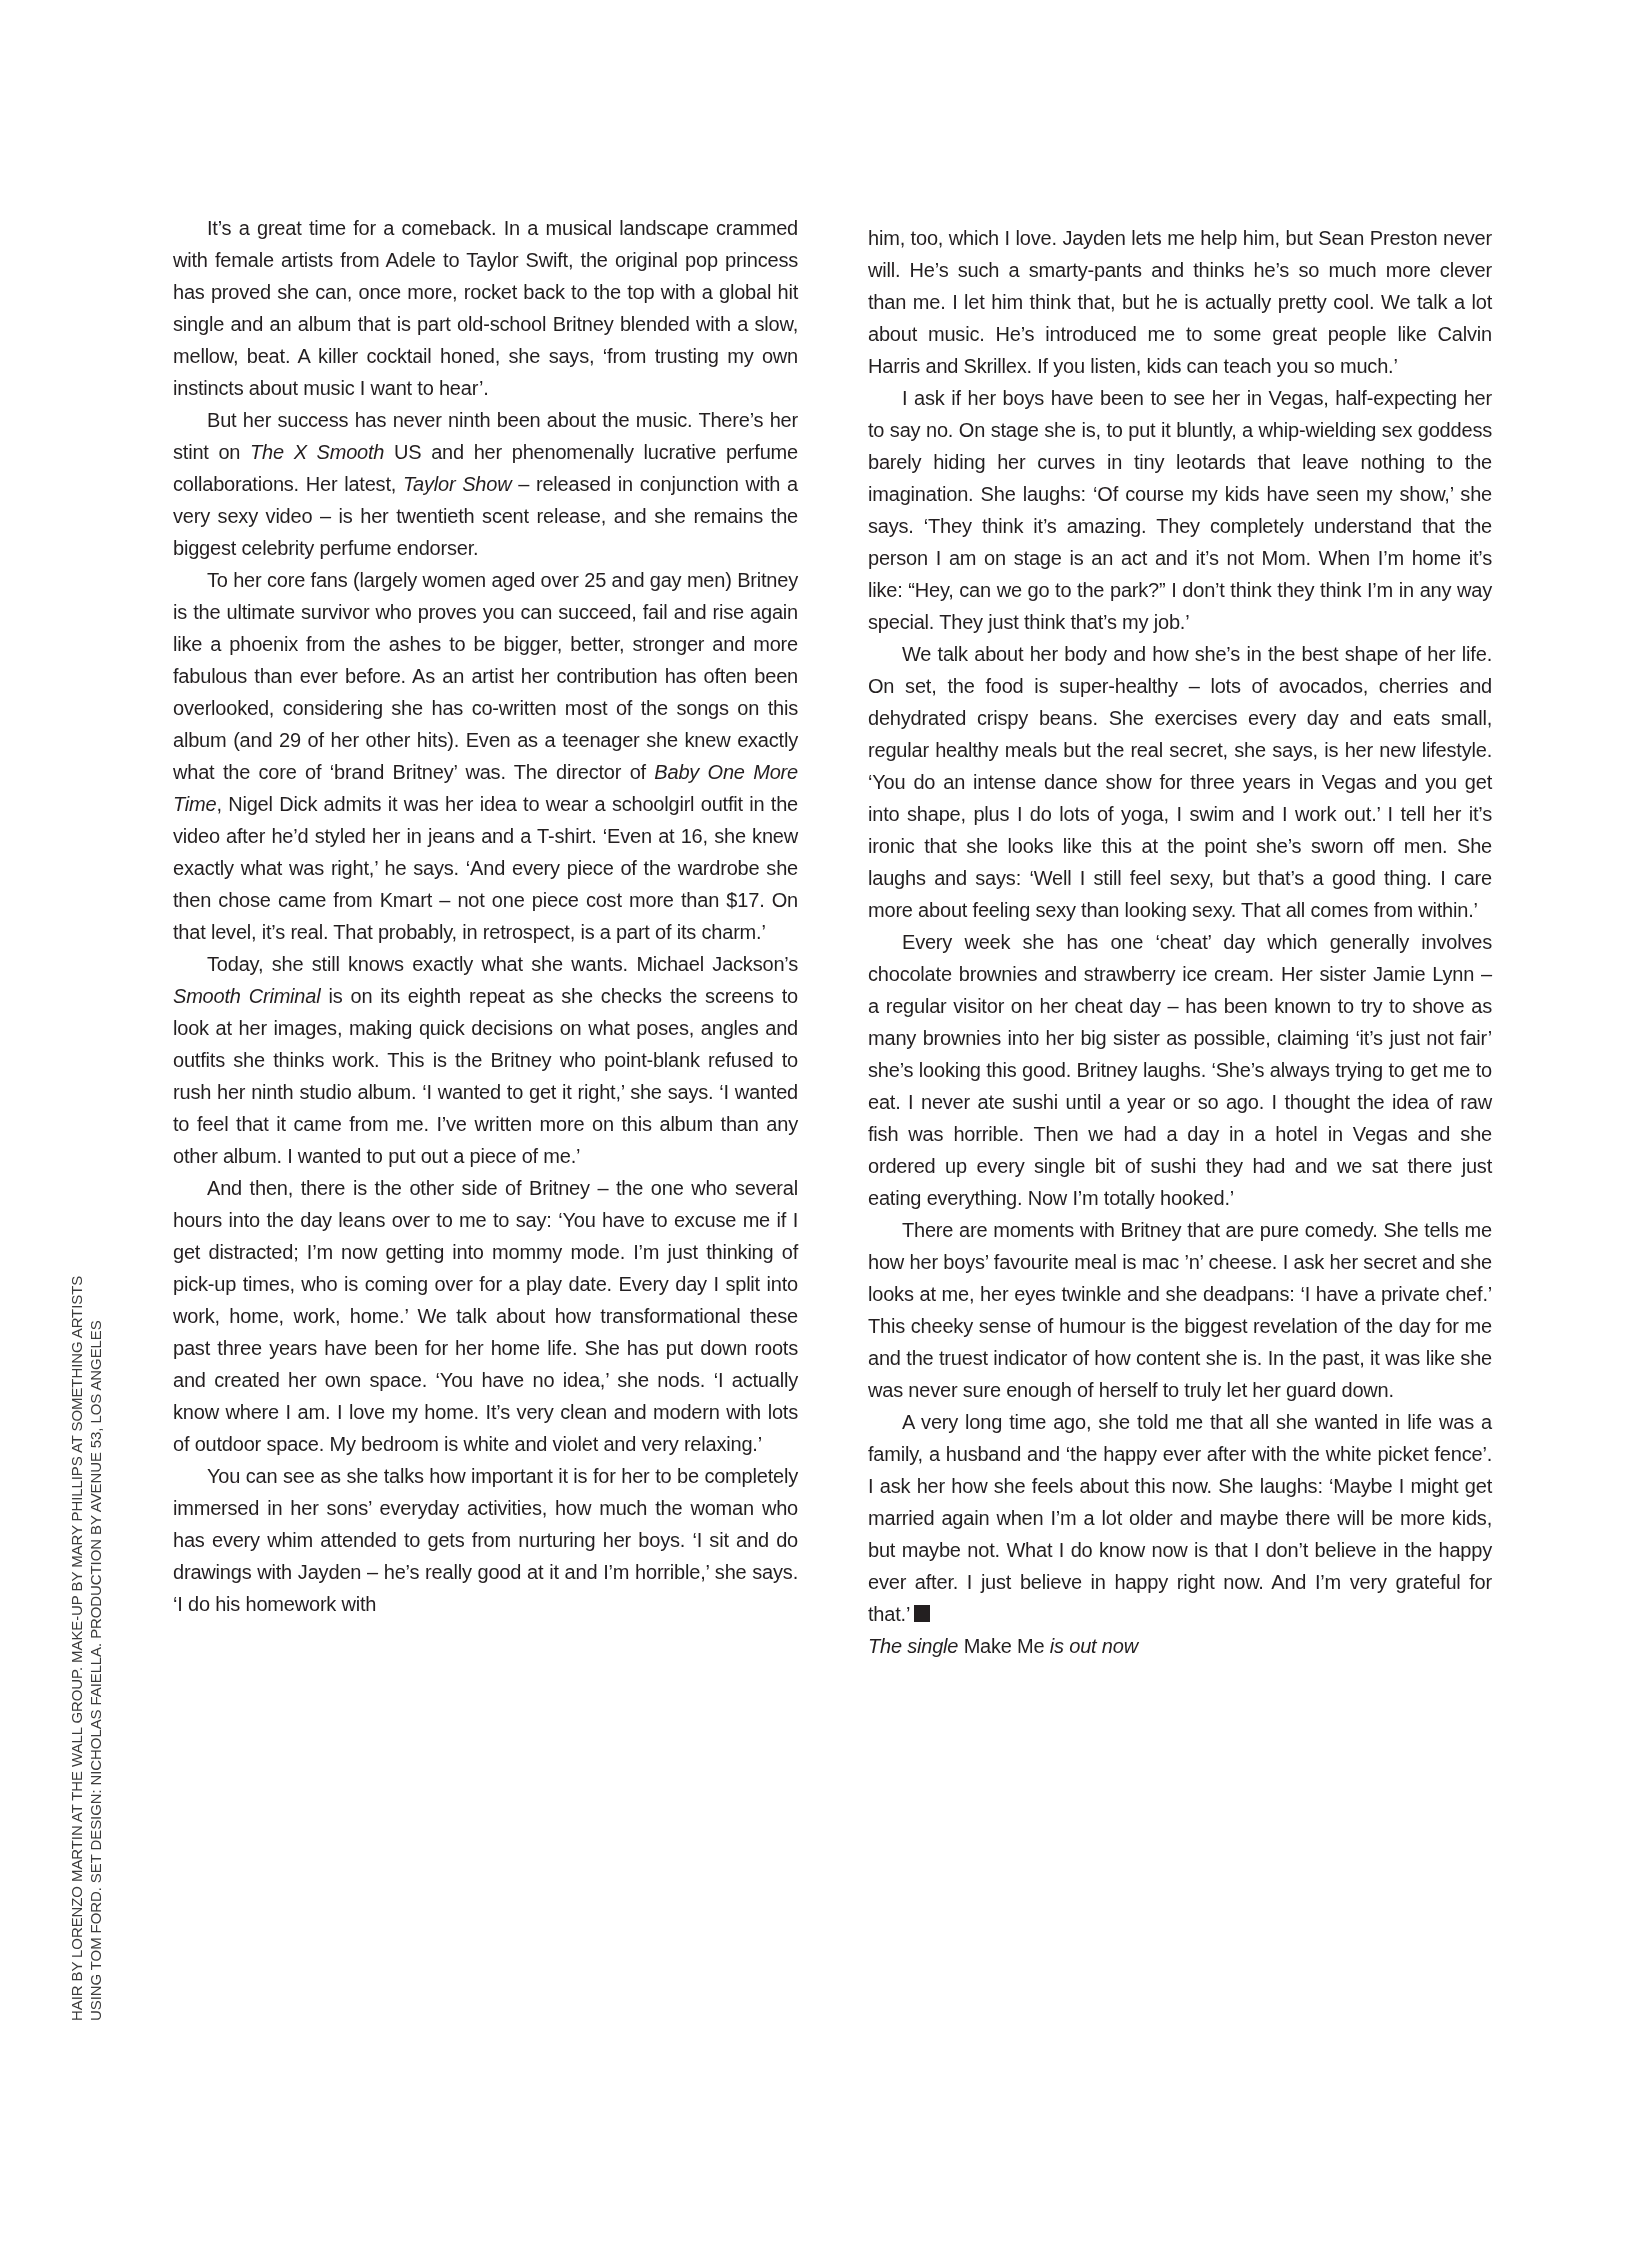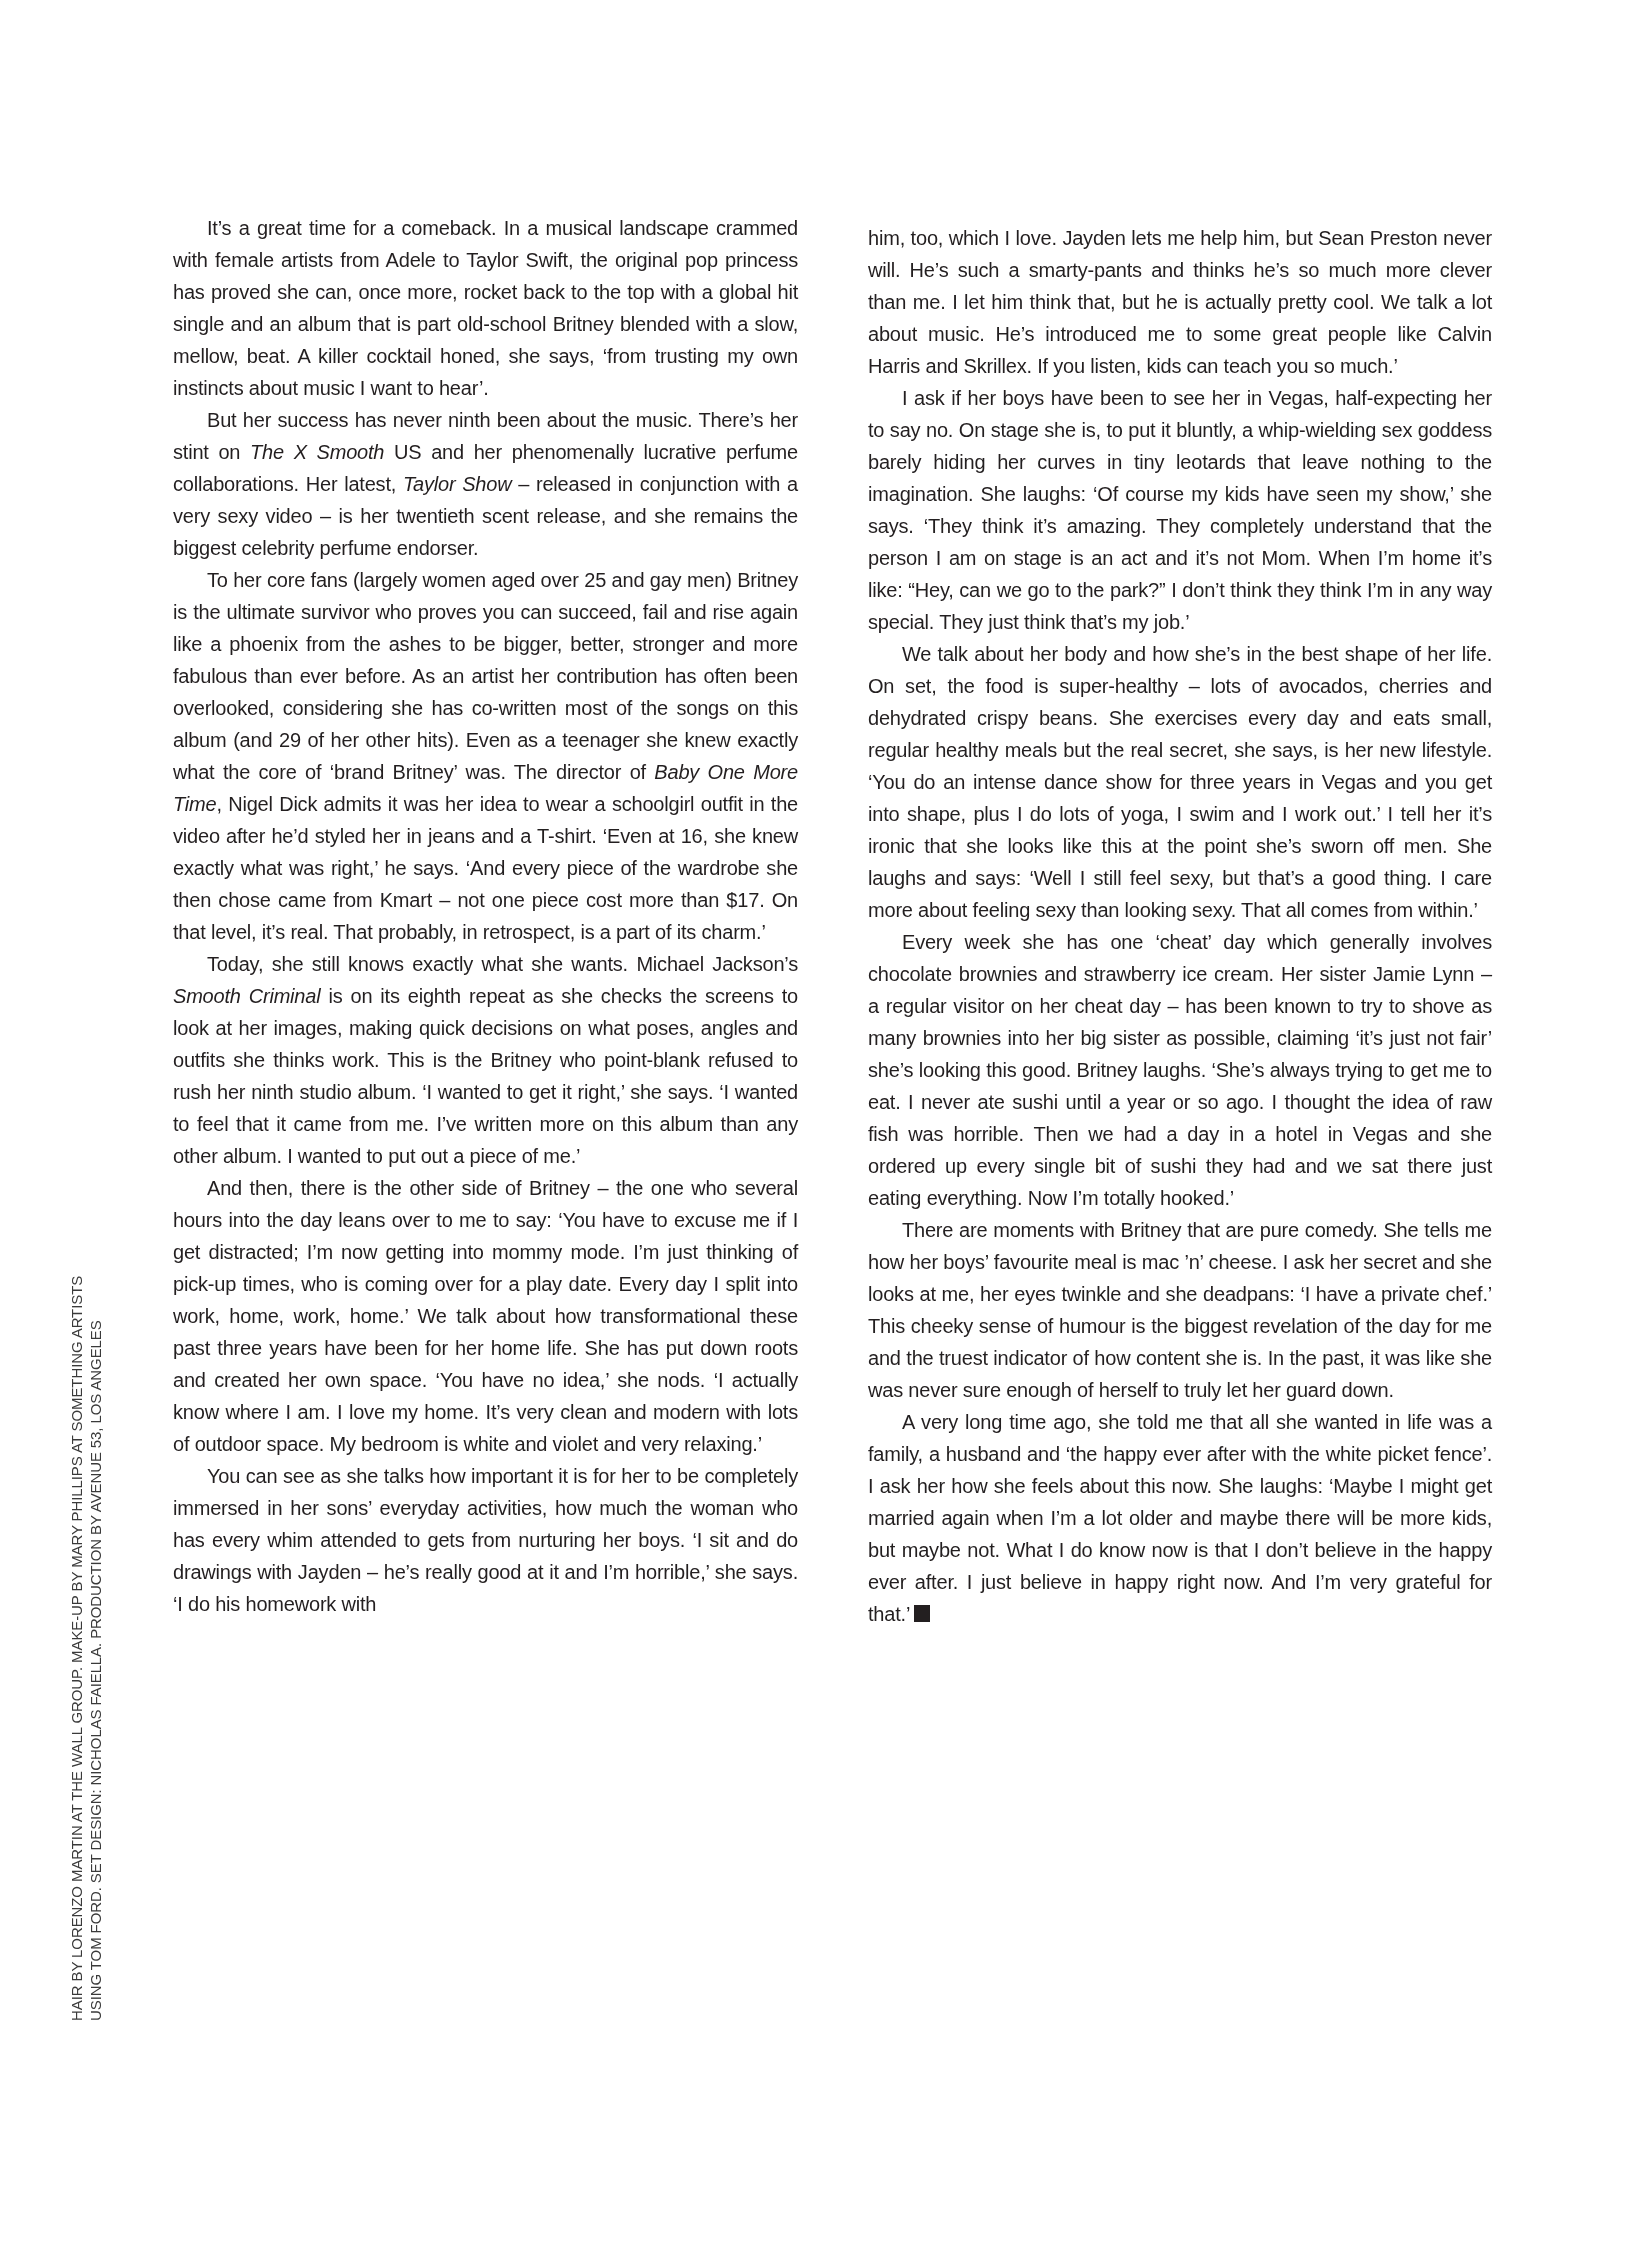--- a/index.html
+++ b/index.html
@@ -60,16 +60,17 @@
       <p><span>You can see as she talks how important it is for her to be completely immersed in her sons’ everyday activities, how much the woman who has every whim attended to gets from nurturing her boys. ‘I sit and do drawings with Jayden – he’s really good at it and I’m horrible,’ she says. ‘I do his homework with</span></p>
     </div>
 
   <div class="column col-right">
   <p class="no-indent"><span>him, too, which I love. Jayden lets me help him, but Sean Preston never will. He’s such a smarty-pants and thinks he’s so much more clever than me. I let him think that, but he is actually pretty cool. We talk a lot about music. He’s introduced me to some great people like Calvin Harris and Skrillex. If you listen, kids can teach you so much.’</span></p>
       <p><span>I ask if her boys have been to see her in Vegas, half-expecting her to say no. On stage she is, to put it bluntly, a whip-wielding sex goddess barely hiding her curves in tiny leotards that leave nothing to the imagination. She laughs: ‘Of course my kids have seen my show,’ she says. ‘They think it’s amazing. They completely understand that the person I am on stage is an act and it’s not Mom. When I’m home it’s like: “Hey, can we go to the park?” I don’t think they think I’m in any way special. They just think that’s my job.’</span></p>
       <p><span>We talk about her body and how she’s in the best shape of her life. On set, the food is super-healthy – lots of avocados, cherries and dehydrated crispy beans. She exercises every day and eats small, regular healthy meals but the real secret, she says, is her new lifestyle. ‘You do an intense dance show for three years in Vegas and you get into shape, plus I do lots of yoga, I swim and I work out.’ I tell her it’s ironic that she looks like this at the point she’s sworn off men. She laughs and says: ‘Well I still feel sexy, but that’s a good thing. I care more about feeling sexy than looking sexy. That all comes from within.’</span></p>
       <p><span>Every week she has one ‘cheat’ day which generally involves chocolate brownies and strawberry ice cream. Her sister Jamie Lynn – a regular visitor on her cheat day – has been known to try to shove as many brownies into her big sister as possible, claiming ‘it’s just not fair’ she’s looking this good. Britney laughs. ‘She’s always trying to get me to eat. I never ate sushi until a year or so ago. I thought the idea of raw fish was horrible. Then we had a day in a hotel in Vegas and she ordered up every single bit of sushi they had and we sat there just eating everything. Now I’m totally hooked.’</span></p>
       <p><span>There are moments with Britney that are pure comedy. She tells me how her boys’ favourite meal is mac ’n’ cheese. I ask her secret and she looks at me, her eyes twinkle and she deadpans: ‘I have a private chef.’ This cheeky sense of humour is the biggest revelation of the day for me and the truest indicator of how content she is. In the past, it was like she was never sure enough of herself to truly let her guard down.</span></p>
       <p><span>A very long time ago, she told me that all she wanted in life was a family, a husband and ‘the happy ever after with the white picket fence’. I ask her how she feels about this now. She laughs: ‘Maybe I might get married again when I’m a lot older and maybe there will be more kids, but maybe not. What I do know now is that I don’t believe in the happy ever after. I just believe in happy right now. And I’m very grateful for that.’</span><span class="end-mark"></span></p>
+      <p class="tagline"><em>The single </em><span>Make Me</span><em> is out now</em></p>
     </div>
 
 </div>
 
 
 </body></html>

